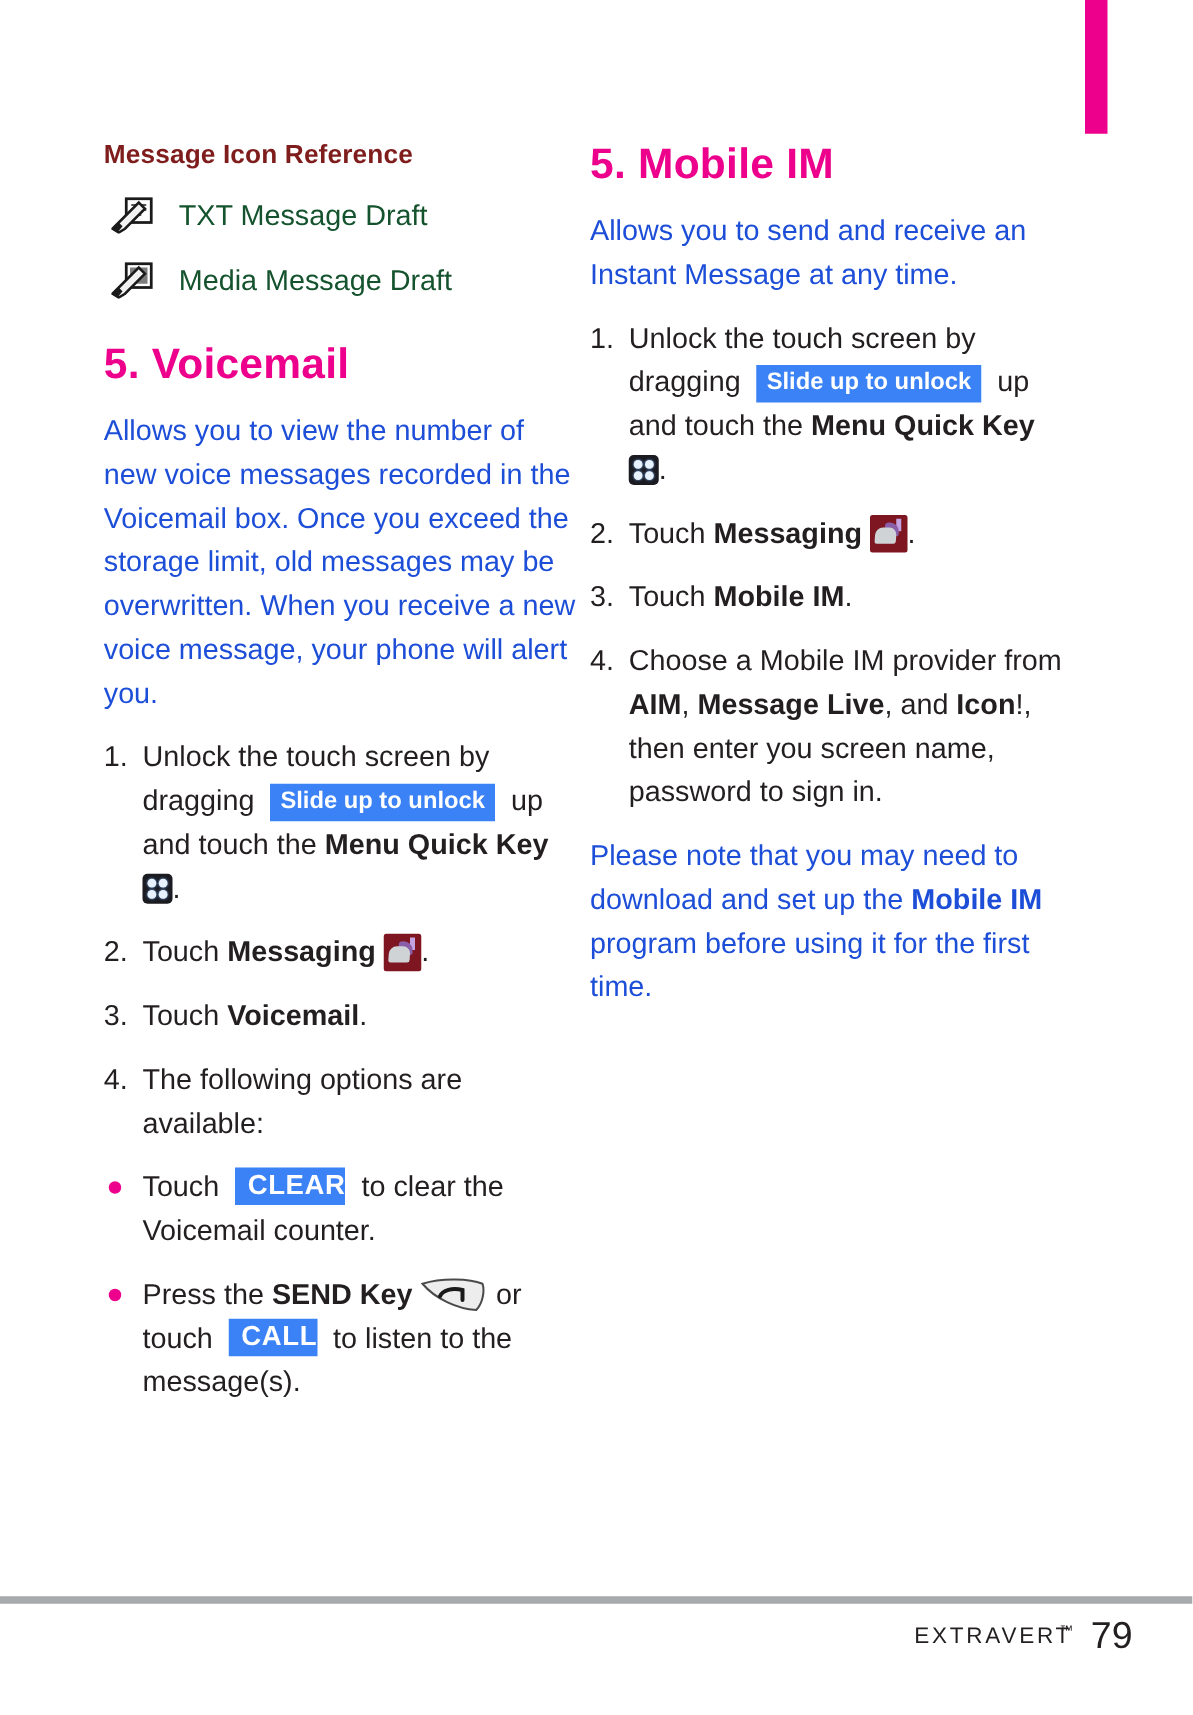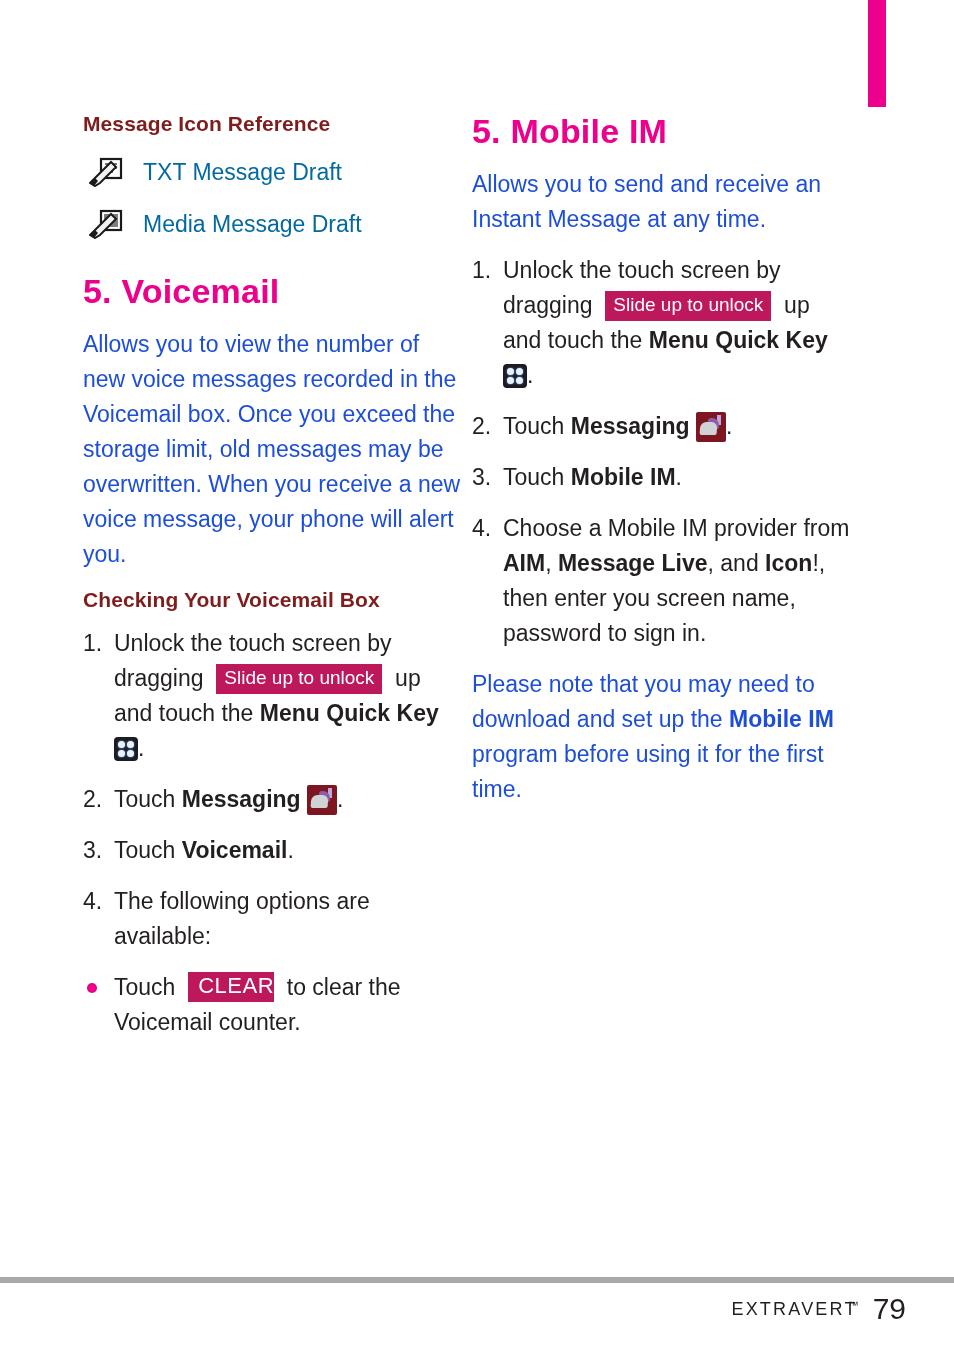--- a/index.html
+++ b/index.html
@@ -129,23 +129,23 @@
     top: 13px;
     width: 10px;
     height: 10px;
     border-radius: 50%;
     background: #ec008c;
   }
 
   
   .chip {
     display: inline-block;
-    background: #be185d;
+    background: #3b82f6;
     color: #ffffff;
-    font-weight: normal;
+    font-weight: bold;
     padding: 1px 8px 3px 8px;
     line-height: 26px;
     vertical-align: 2px;
     white-space: nowrap;
   }
   .chip-slide { font-size: 19px; }
   .chip-hard  { font-size: 22px; letter-spacing: 0.5px; padding: 1px 0 3px 10px; }
 
   
   .ico {
@@ -219,21 +219,21 @@
   .iconrow {
     display: flex;
     align-items: center;
     gap: 14px;
     margin-bottom: 8px;
     height: 44px;
   }
   .iconrow .label {
     font-size: 23px;
     line-height: 32px;
-    color: #0369a1;
+    color: #14532d;
   }
   .iconrow .icoslot {
     width: 46px;
     display: flex;
     justify-content: center;
   }
 </style>
 </head>
 <body>
 
@@ -277,21 +277,20 @@
         </svg>
       </span>
     </span>
     <span class="label">Media Message Draft</span>
   </div>
 
   <h1 class="pink">5. Voicemail</h1>
 
   <p class="body">Allows you to view the number of new voice messages recorded in the Voicemail box. Once you exceed the storage limit, old messages may be overwritten. When you receive a new voice message, your phone will alert you.</p>
 
-  <h2 class="sub">Checking Your Voicemail Box</h2>
 
   <ul class="olist">
     <li>
       <span class="num">1.</span>
       <span>Unlock the touch screen by dragging &nbsp;<span class="chip chip-slide">Slide up to unlock</span>&nbsp; up and touch the <b>Menu Quick Key</b>&nbsp;<span class="ico ico-menukey"><i></i><i></i><i></i><i></i></span>.</span>
     </li>
     <li>
       <span class="num">2.</span>
       <span>Touch <b>Messaging</b>&nbsp;<span class="ico ico-msg"><span class="mb-flag"></span><span class="mb-lid"></span><span class="mb-body"></span></span>.</span>
     </li>
@@ -303,20 +302,27 @@
       <span class="num">4.</span>
       <span>The following options are available:</span>
     </li>
   </ul>
 
   <ul class="blist">
     <li>
       <span class="dot"></span>
       <span>Touch &nbsp;<span class="chip chip-hard">CLEAR</span>&nbsp; to clear the Voicemail counter.</span>
     </li>
+    <li>
+      <span class="dot"></span>
+      <span>Press the <b>SEND Key</b>&nbsp;<span class="ico ico-send"><svg width="54" height="30" viewBox="0 0 54 30">
+              <path d="M2 6 C18 1 40 2 50 6 C52 12 50 22 45 27 C30 26 12 18 2 6 Z" fill="#ededed" stroke="#4a4a4a" stroke-width="1.6"></path>
+              <path d="M16 16 C18 11 26 9 34 11 L34 19" fill="none" stroke="#1a1a1a" stroke-width="3.2" stroke-linecap="round"></path>
+            </svg></span> or touch &nbsp;<span class="chip chip-hard">CALL</span>&nbsp; to listen to the message(s).</span>
+    </li>
   </ul>
 </div>
 
 <div class="col col-right">
 
   <h1 class="pink first">5. Mobile IM</h1>
 
   <p class="body">Allows you to send and receive an Instant Message at any time.</p>
 
   <ul class="olist">

